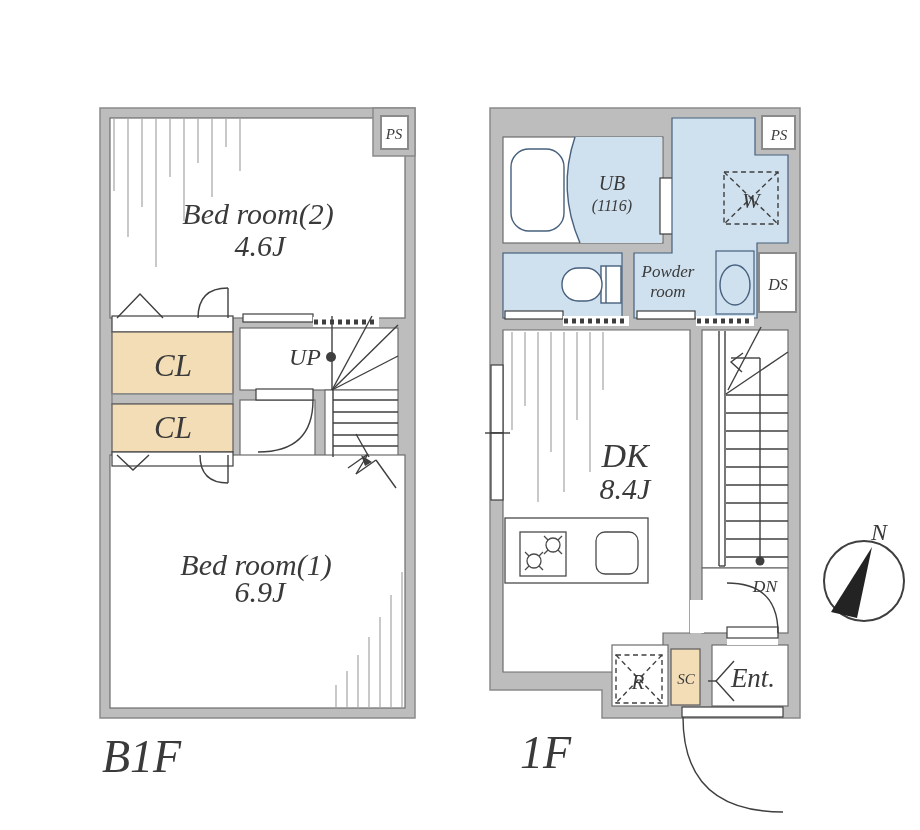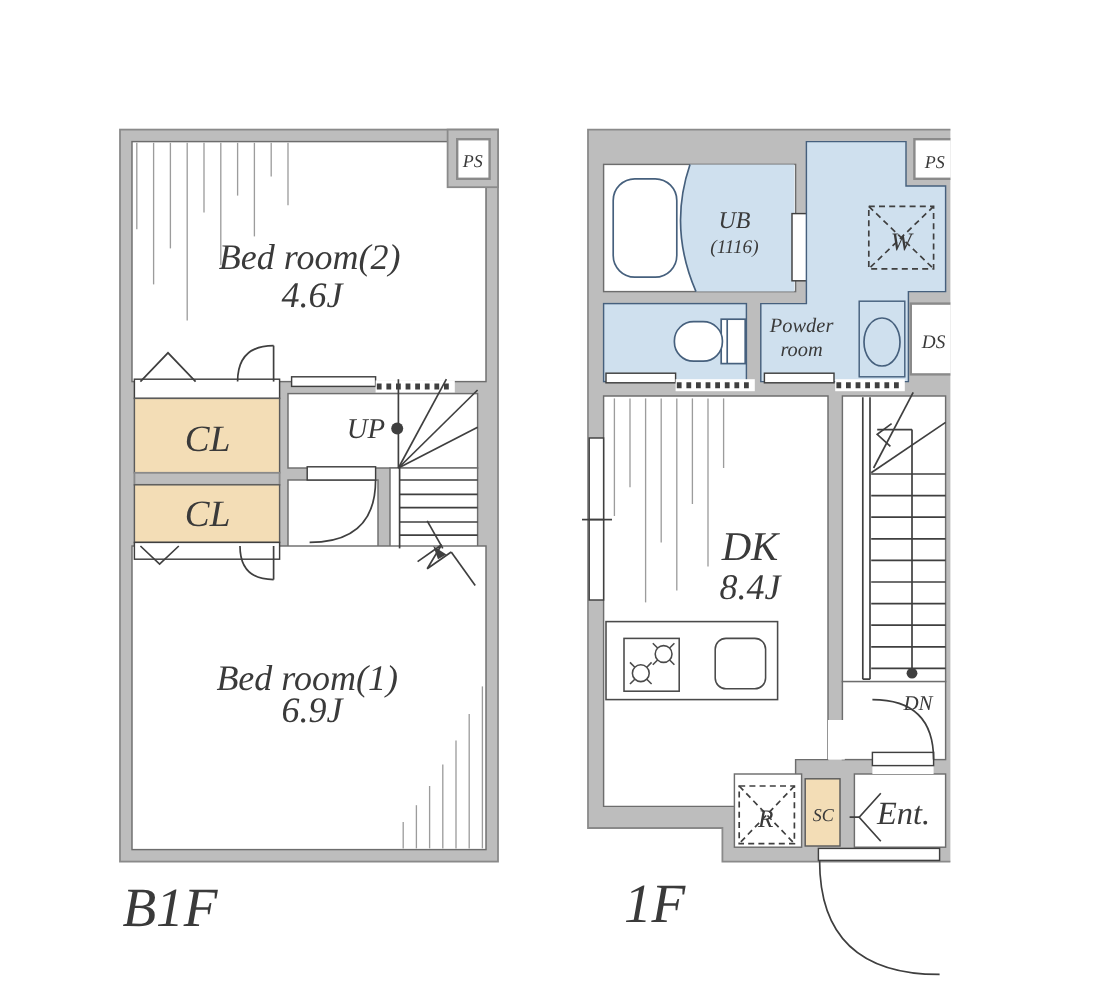--- a/index.html
+++ b/index.html
@@ -1,16 +1,16 @@
 <!DOCTYPE html>
 <html style="--c-wall: #bdbdbd; --c-wall_edge: #8a8a8a; --c-wet: #cfe0ee; --c-wet_edge: #46607d; --c-closet: #f3ddb6; --c-line: #3f3f3f; --c-text: #3a3a3a;"><head>
 <meta charset="utf-8">
 <style>
   html,body{margin:0;padding:0;background:#fff;}
-  .canvas{position:relative;width:792px;height:830px;background:#fff;overflow:hidden;}
+  .canvas{position:relative;width:920px;height:830px;background:#fff;overflow:hidden;}
   svg{position:absolute;left:0;top:0;}
   .wall{fill:var(--c-wall,#bdbdbd);stroke:var(--c-wall_edge,#8a8a8a);stroke-width:1.5;}
   .room{fill:#ffffff;stroke:#6d6d6d;stroke-width:1.2;}
   .wet{fill:var(--c-wet,#cfe0ee);stroke:var(--c-wet_edge,#46607d);stroke-width:1.2;}
   .closet{fill:var(--c-closet,#f3ddb6);stroke:#5b5b5b;stroke-width:1.2;}
   .ln{fill:none;stroke:var(--c-line,#3f3f3f);stroke-width:1.4;}
   .fix{fill:#ffffff;stroke:var(--c-wet_edge,#46607d);stroke-width:1.4;}
   .fixo{fill:none;stroke:var(--c-wet_edge,#46607d);stroke-width:1.4;}
   .cnt{fill:#ffffff;stroke:#4a4a4a;stroke-width:1.3;}
   .cnto{fill:none;stroke:#4a4a4a;stroke-width:1.3;}

